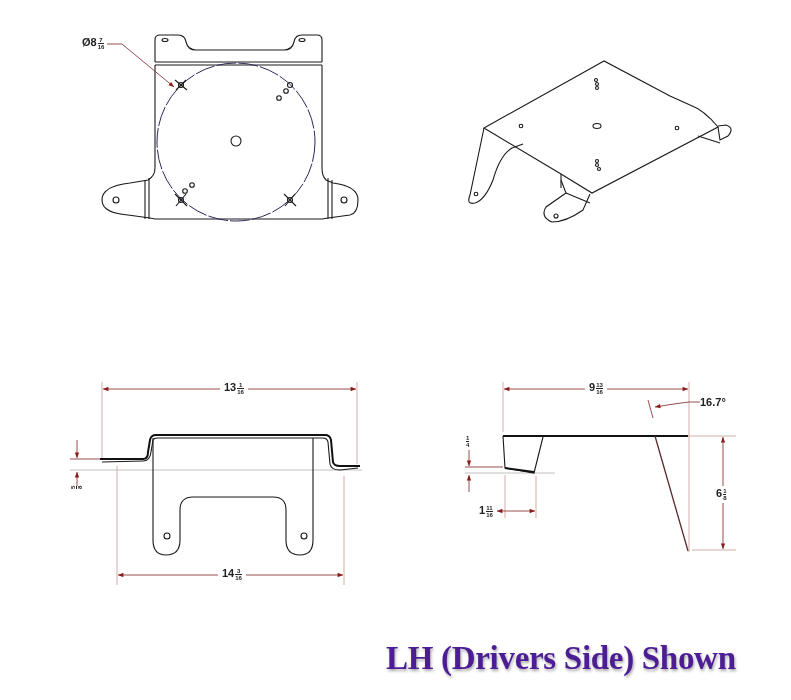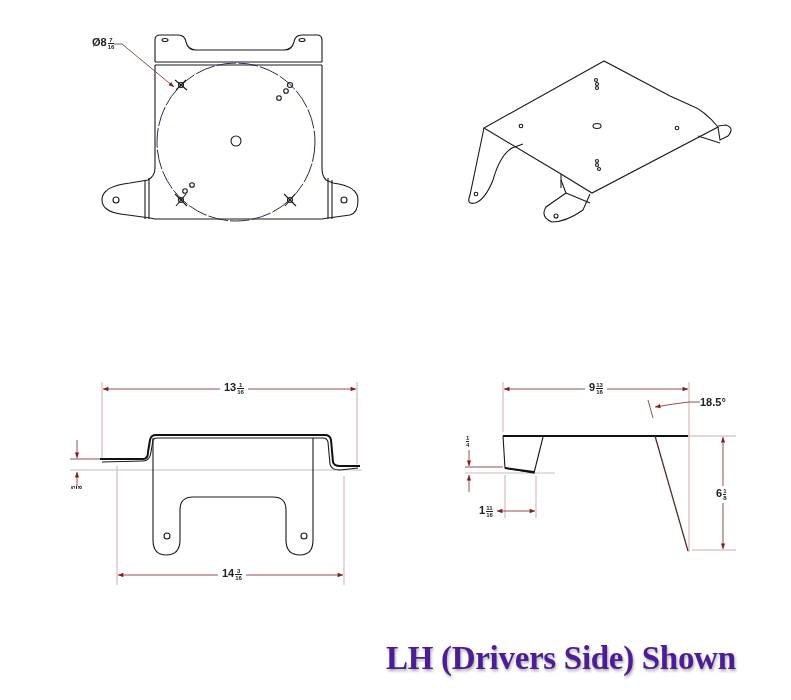--- a/index.html
+++ b/index.html
@@ -132,41 +132,41 @@
     <path class="dim" d="M689,402 Q672,404 655,407" marker-end="url(#arr)"></path>
     <line class="dim" x1="648" y1="400" x2="653" y2="418"></line>
 
     <path class="part-thick" d="M503,436 L688,436"></path>
     <path class="part" d="M503,436 L505,468 L534,473 L543,437"></path>
     <line class="part-thick" x1="505" y1="468" x2="534" y2="472"></line>
     <line class="dim" x1="655" y1="436" x2="688" y2="551" style="stroke:#5a2a2a;stroke-width:1.3"></line>
   </g>
 </svg>
 
-<div class="lbl" style="left:92px;top:37px;">
+<div class="lbl" style="left:82px;top:37px;">
   <span>Ø8</span><span class="frac"><span>7</span><span class="den">16</span></span>
 </div>
 
 <div class="lbl" style="left:220px;top:382px;padding:0 4px;">
   <span>13</span><span class="frac"><span>1</span><span class="den">16</span></span>
 </div>
 
 <div class="lbl" style="left:218px;top:568px;padding:0 4px;">
   <span>14</span><span class="frac"><span>3</span><span class="den">16</span></span>
 </div>
 
 <div class="lbl" style="left:70px;top:490px;transform:rotate(-90deg);transform-origin:left top;">
   <span class="frac"><span>5</span><span class="den">8</span></span>
 </div>
 
 <div class="lbl" style="left:585px;top:382px;padding:0 4px;">
   <span>9</span><span class="frac"><span>13</span><span class="den">16</span></span>
 </div>
 
-<div class="lbl" style="left:700px;top:397px;font-weight:bold;">18.5°</div>
+<div class="lbl" style="left:700px;top:397px;font-weight:bold;">16.7°</div>
 
 <div class="lbl" style="left:716px;top:486px;padding:2px 0;">
   <span>6</span><span class="frac"><span>1</span><span class="den">8</span></span>
 </div>
 
 <div class="lbl" style="left:465px;top:435px;">
   <span class="frac"><span>1</span><span class="den">4</span></span>
 </div>
 
 <div class="lbl" style="left:479px;top:505px;">

